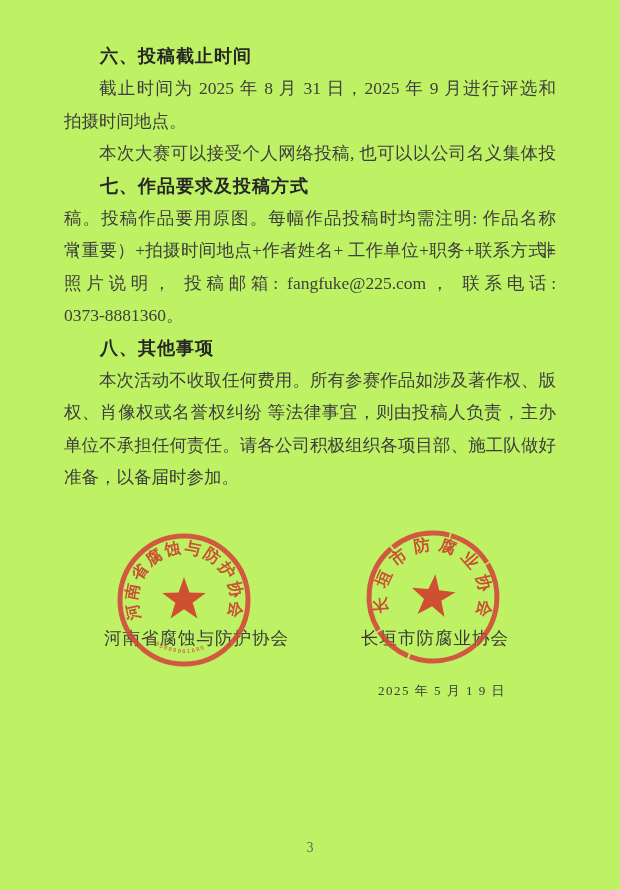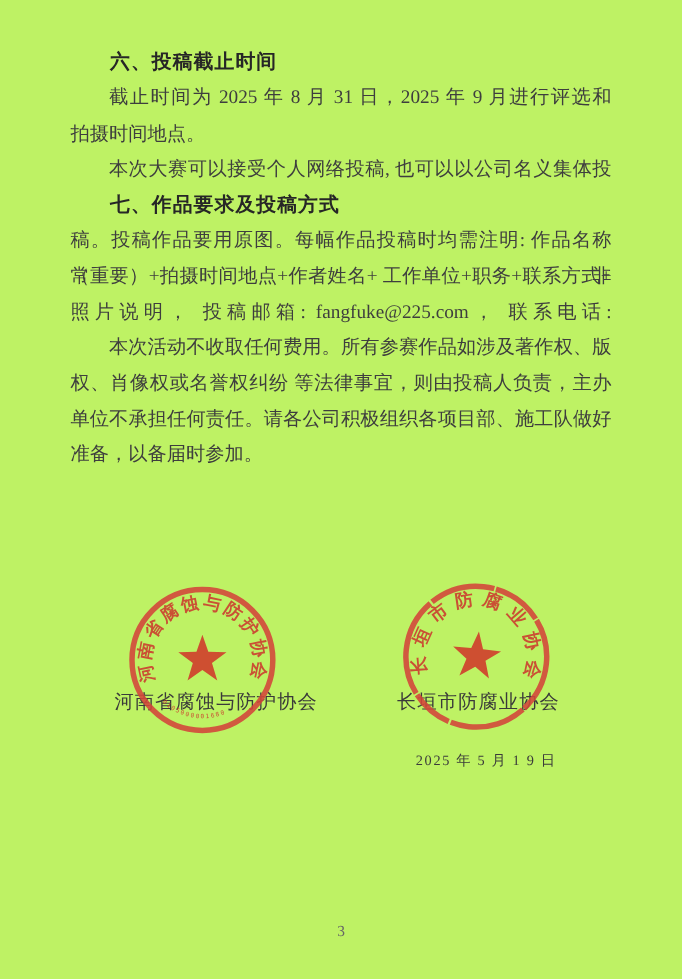--- a/index.html
+++ b/index.html
@@ -73,21 +73,23 @@
 
     <div class="line h">六、投稿截止时间</div>
     <div class="line j first">截止时间为 2025 年 8 月 31 日，2025 年 9 月进行评选和</div>
     <div class="line">拍摄时间地点。</div>
 
     <div class="line j first">本次大赛可以接受个人网络投稿, 也可以以公司名义集体投</div>
     <div class="line h">七、作品要求及投稿方式</div>
     <div class="line j">稿。投稿作品要用原图。每幅作品投稿时均需注明: 作品名称（非</div>
     <div class="line j">常重要）+拍摄时间地点+作者姓名+ 工作单位+职务+联系方式+</div>
     <div class="line j">照片说明， 投稿邮箱: fangfuke@225.com， 联系电话:</div>
+    <div class="line">0373-8881360。</div>
 
+    <div class="line h">八、其他事项</div>
     <div class="line j first">本次活动不收取任何费用。所有参赛作品如涉及著作权、版</div>
     <div class="line j">权、肖像权或名誉权纠纷 等法律事宜，则由投稿人负责，主办</div>
     <div class="line j">单位不承担任何责任。请各公司积极组织各项目部、施工队做好</div>
     <div class="line">准备，以备届时参加。</div>
   </div>
 
   <div class="org-name" style="left:104px;top:627px;">河南省腐蚀与防护协会</div>
   <div class="org-name" style="left:361px;top:627px;">长垣市防腐业协会</div>
 
   <svg class="seal" style="left:109px;top:525px;" viewBox="0 0 150 150">

